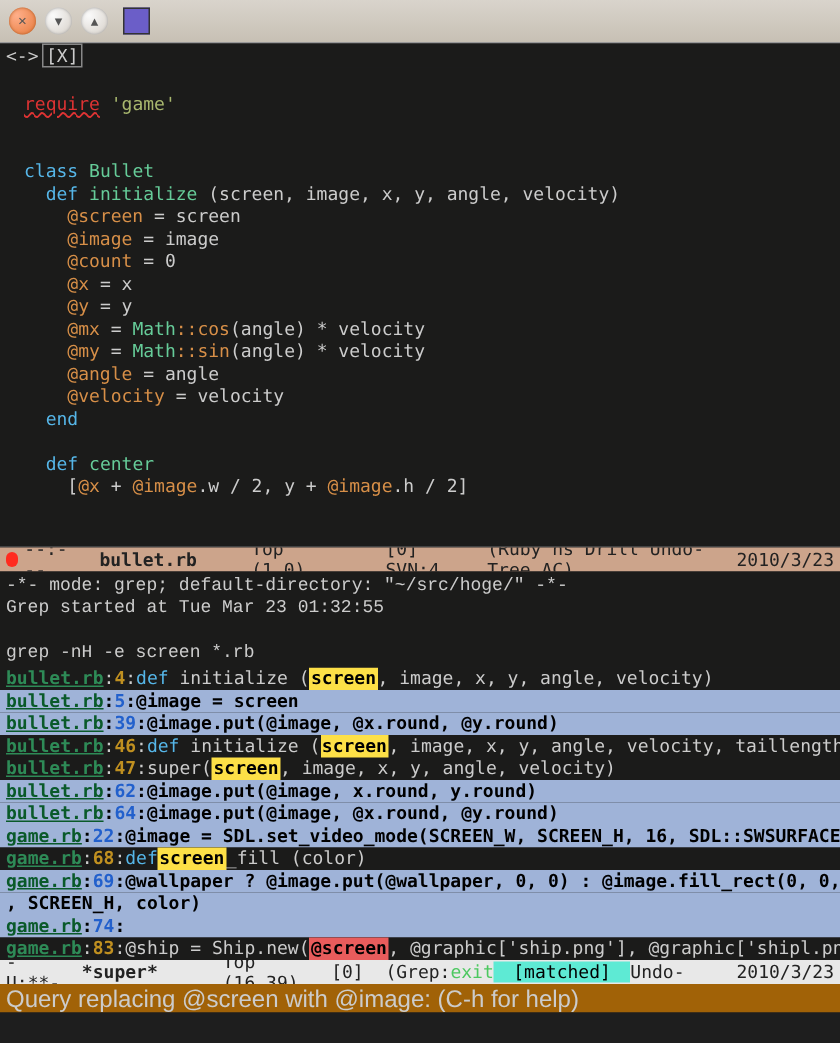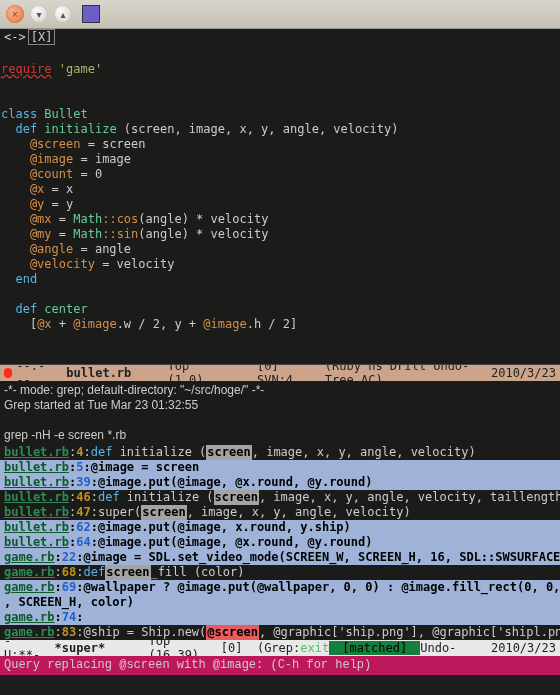--- a/index.html
+++ b/index.html
@@ -5,54 +5,54 @@
   body{margin:0;background:#1e1e1e;font-family:Arial,sans-serif;font-size:12px;color:#ccc;overflow:hidden}
   .titlebar{height:28px;background:linear-gradient(#d9d4cc,#c7c0b4);display:flex;align-items:center;padding:0 6px;color:#555;border-bottom:1px solid #999}
   .wm-btn{width:18px;height:18px;border-radius:9px;margin-right:6px;display:flex;align-items:center;justify-content:center;font-size:10px}
   .wm-close{background:radial-gradient(circle at 30% 30%,#ffaf8a,#e67a3c);box-shadow:inset 0 0 2px #aa5820}
   .wm-min{background:radial-gradient(circle at 30% 30%,#fafafa,#d6d0c8);box-shadow:inset 0 0 2px #999}
   .wm-max{background:radial-gradient(circle at 30% 30%,#fafafa,#d6d0c8);box-shadow:inset 0 0 2px #999}
   .app-icon{width:16px;height:16px;background:#6b5ec8;border:1px solid #333;margin:0 8px 0 4px}
   .title-text{font-weight:bold;color:#444}
   .menubar{background:#1b1b1a;height:14px;padding:1px 4px;font-family:'DejaVu Sans Mono',monospace;font-size:12px;color:#ccc;display:flex;align-items:center}
   .menubar span.box{border:1px solid #888;padding:0 2px;margin:0 2px}
-  .editor{font-family:'DejaVu Sans Mono',monospace;font-size:12px;line-height:15px;white-space:pre;background:#1b1b1a;padding:2px 1px}
+  .editor{font-family:'DejaVu Sans Mono',monospace;font-size:12px;line-height:15px;white-space:pre;background:#1b1b1a;padding:2px 16px}
   .editor.top{height:315px;border-bottom:1px solid #444}
   .c-kw{color:#56b6e8}
   .c-str{color:#a8b76e}
   .c-cls{color:#66cc99}
   .c-var{color:#d78f48}
   .c-err{color:#d33; text-decoration:underline wavy #d33}
   .c-const{color:#66cc99}
   .punct{color:#cccccc}
   .modeline{height:16px;font-family:'DejaVu Sans Mono',monospace;font-size:12px;padding:0 4px;display:flex;align-items:center;overflow:hidden}
   .modeline.top{background:#cca48b;color:#222}
   .modeline.bottom{background:#e8e8e8;color:#222}
   .ml-dash{flex:1;overflow:hidden;white-space:nowrap}
   .red-dot{width:10px;height:10px;border-radius:5px;background:#ff2b1f;margin-right:4px;display:inline-block}
-  .grep-upper{background:#1b1b1a;padding:2px 4px;font-family:Liberation Sans, sans-serif;font-size:12px;line-height:15px;white-space:pre}
+  .grep-upper{background:#1b1b1a;padding:2px 4px;font-family:Liberation Mono, monospace;font-size:12px;line-height:15px;white-space:pre}
   .grep-lines{font-family:'DejaVu Sans Mono',monospace;font-size:12px;line-height:15px;white-space:nowrap;overflow:hidden}
   .gl{display:flex;align-items:center;height:15px;padding-left:4px}
   .gl.dark{background:#1b1b1a}
   .gl.hl{background:#9fb3d8}
   .fn{text-decoration:underline;font-weight:bold}
   .fn-dark{color:#2e8b57}
   .fn-light{color:#0a5a2a}
   .ln{font-weight:bold}
   .ln-dark{color:#c09020}
   .ln-light{color:#2260cc}
   .sep{margin:0 0}
   .txt-dark{color:#ccc}
   .txt-light{color:#000;font-weight:bold}
   .kw-g{color:#56b6e8}
-  .match-dark{background:#a3a3a3;color:#000;font-weight:bold;padding:0 1px}
+  .match-dark{background:#fde047;color:#000;font-weight:bold;padding:0 1px}
   .match-red{background:#e85c5c;color:#000;font-weight:bold;padding:0 1px}
-  .minibuf{background:#be185d;color:#ccc;font-family:Liberation Mono, monospace;font-size:12px;padding:2px 4px;height:15px}
+  .minibuf{background:#a16207;color:#ccc;font-family:Liberation Sans, sans-serif;font-size:16px;padding:2px 4px;height:15px}
   .exit{color:#4cc860;font-weight:normal}
-  .ml-match{background:#15803d;color:#000;padding:0 13px}
+  .ml-match{background:#5eead4;color:#000;padding:0 13px}
 </style>
 </head>
 <body>
 
 <div class="titlebar">
   <div class="wm-btn wm-close">
       <span>×</span>
     </div>
   <div class="wm-btn wm-min">
       <span>▾</span>
@@ -148,21 +148,21 @@
       <span class="sep txt-dark">:  </span>
       <span class="txt-dark">    super(</span>
       <span class="match-dark">screen</span>
       <span class="txt-dark">, image, x, y, angle, velocity)</span>
     </div>
     <div class="gl hl">
       <span class="fn fn-light">bullet.rb</span>
       <span class="sep txt-light">:</span>
       <span class="ln ln-light">62</span>
       <span class="sep txt-light">:  </span>
-      <span class="txt-light">    @image.put(@image, x.round, y.ship)</span>
+      <span class="txt-light">    @image.put(@image, x.round, y.round)</span>
     </div>
     <div class="gl hl">
       <span class="fn fn-light">bullet.rb</span>
       <span class="sep txt-light">:</span>
       <span class="ln ln-light">64</span>
       <span class="sep txt-light">:  </span>
       <span class="txt-light">    @image.put(@image, @x.round, @y.round)</span>
     </div>
     <div class="gl hl">
       <span class="fn fn-light">game.rb</span>

